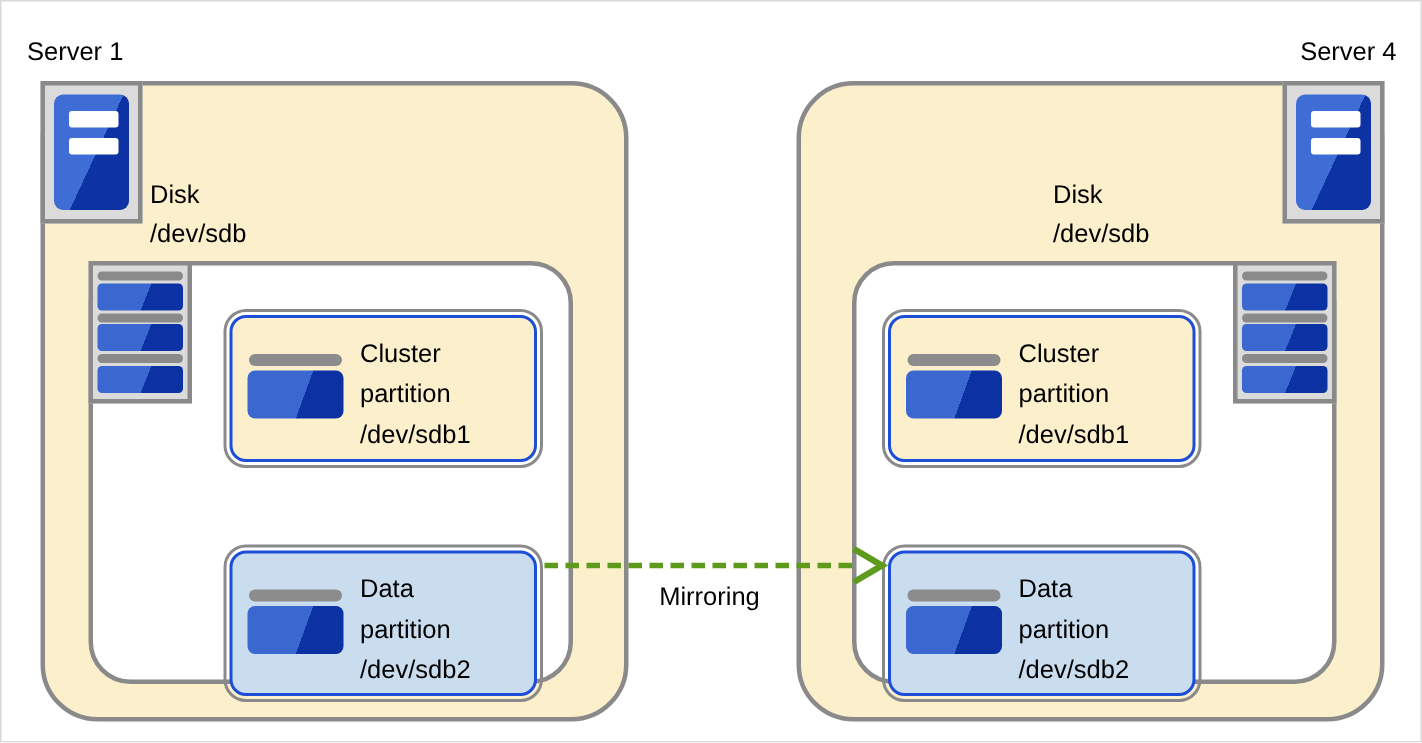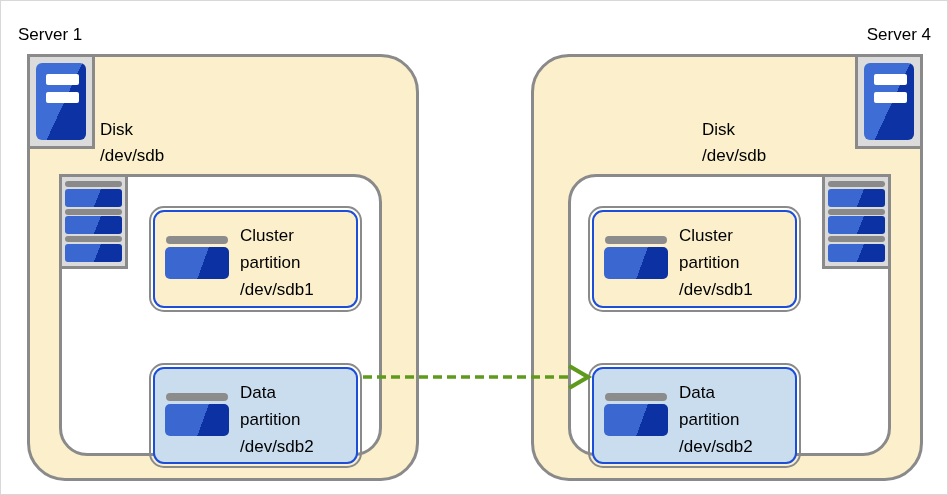--- a/index.html
+++ b/index.html
@@ -189,14 +189,15 @@
     <div class="sbar"></div>
       <div class="splat"></div>
     <div class="sbar"></div>
       <div class="splat"></div>
   </div>
 
   <svg class="mirror-arrow" width="236" height="32" viewBox="0 0 236 32">
     <line x1="2" y1="16" x2="212" y2="16" stroke="#5E9A1B" stroke-width="3.6" stroke-dasharray="9 5"></line>
     <path d="M210 6 L227 16 L210 26" fill="none" stroke="#5E9A1B" stroke-width="4.2" stroke-linecap="square"></path>
   </svg>
+  <div class="arrow-label">Mirroring</div>
 
 </div>
 
 </body></html>

